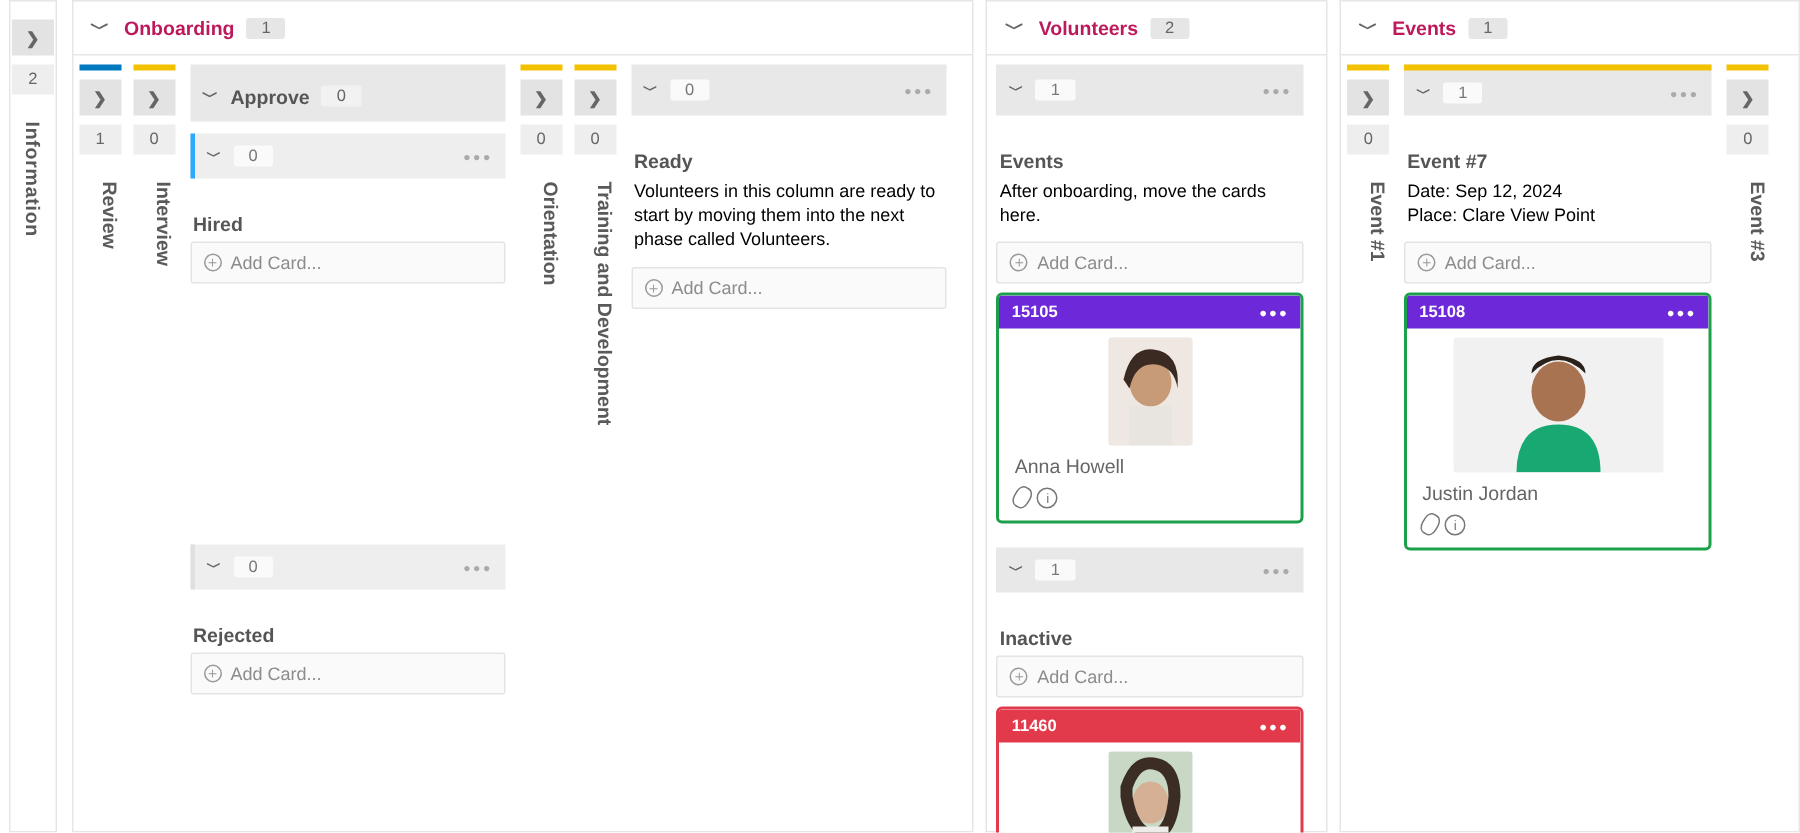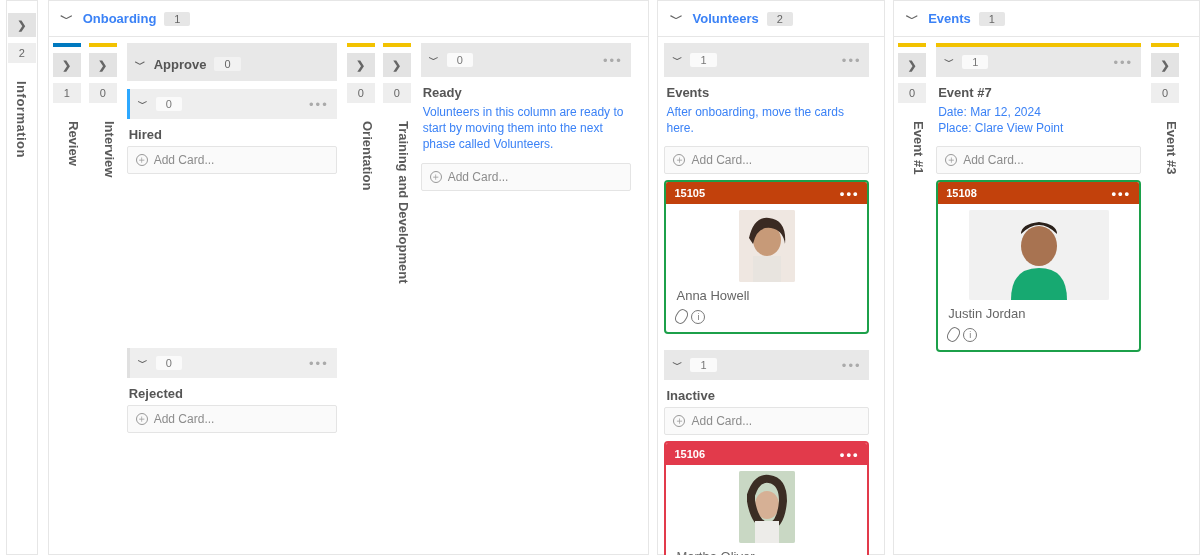--- a/index.html
+++ b/index.html
@@ -56,21 +56,21 @@
     gap:8px;
     padding:0 10px;
     border-bottom:1px solid #e6e6e6;
   }
   .swimlane-head .tog {
     width:16px; height:16px;
     display:flex; align-items:center; justify-content:center;
     font-size:13px; color:#666; font-weight:600;
     cursor:pointer;
   }
-  .swimlane-head .tl { font-weight:700; color:#3b82f6; }
+  .swimlane-head .tl { font-weight:700; color:#be185d; }
   .swimlane-head .pill {
     padding:1px 10px; background:#e6e6e6; border-radius:2px; font-size:11px; color:#666;
   }
   .group {
     border:1px solid #e6e6e6;
     background:#fff;
     height:100%;
     display:flex; flex-direction:column;
   }
   .group-body { display:flex; flex-direction:row; align-items:flex-start; height:calc(100% - 36px); padding:6px 0 0 0;}
@@ -129,22 +129,22 @@
     display:flex; align-items:center; gap:8px;
     padding:0 8px;
     position:relative;
     border-left:3px solid #2da8ff;
   }
   .sec-head.noacc { border-left:3px solid #e0e0e0; }
   .sec-head.nobd { border-left:none; }
   .sec-head .tog { font-size:10px; color:#666; font-weight:600; cursor:pointer;}
   .sec-head .pill { padding:1px 10px; background:#fafafa; border-radius:2px; font-size:11px; color:#777;}
   .sec-head .more { position:absolute; right:8px; color:#aaa; letter-spacing:2px; font-size:13px; cursor:pointer;}
-  .sec-title { font-weight:700; color:#555; font-size:13px; margin:8px 2px 0 2px;}
-  .sec-sub { font-size:12px; color:#3b82f6; margin:4px 2px 6px 2px; line-height:1.35;}
+  .sec-title { font-weight:700; color:#555; font-size:13px; margin:23px 2px 0 2px;}
+  .sec-sub { font-size:12px; color:#000000; margin:4px 2px 6px 2px; line-height:1.35;}
   .addcard {
     border:1px solid #e4e4e4;
     background:#fafafa;
     border-radius:2px;
     height:28px;
     display:flex; align-items:center; gap:6px;
     padding:0 8px;
     margin:4px 0 6px 0;
     font-size:12px; color:#8c8c8c;
     cursor:pointer;
@@ -156,21 +156,21 @@
   .card {
     border:2px solid #1ca04a;
     border-radius:4px;
     background:#fff;
     display:flex; flex-direction:column;
     margin-bottom:8px;
     overflow:hidden;
   }
   .card.red { border-color:#e23a4b; }
   .card-top {
-    background:#c2410c;
+    background:#6d28d9;
     color:#fff;
     height:22px;
     display:flex; align-items:center; justify-content:space-between;
     padding:0 8px;
     font-size:11px; font-weight:600;
   }
   .card.red .card-top { background:#e23a4b;}
   .card-top .more { color:#fff; letter-spacing:2px; font-size:13px; cursor:pointer;}
   .imgwrap { padding:6px; display:flex; justify-content:center;}
   .photo {
@@ -347,21 +347,21 @@
           <div class="pill">1</div>
           <div class="more">•••</div>
         </div>
         <div class="sec-title">Inactive</div>
         <div class="addcard">
           <div class="plus">＋</div>
           <span>Add Card...</span>
         </div>
         <div class="card red">
           <div class="card-top">
-            <span>15106</span>
+            <span>11460</span>
             <span class="more">•••</span>
           </div>
           <div class="imgwrap">
             <div class="photo" style="background:#d8e4d4;">
               <svg class="face" width="56" height="72" viewBox="0 0 56 72">
                   <rect width="56" height="72" fill="#c9d8c4"></rect>
                   <ellipse cx="28" cy="34" rx="12" ry="14" fill="#d6b095"></ellipse>
                   <path d="M12 24 Q18 6 30 8 Q44 10 44 30 Q42 54 30 56 Q16 54 12 30 Z" fill="none" stroke="#3b2d24" stroke-width="8"></path>
                   <rect x="16" y="50" width="24" height="22" fill="#edece9"></rect>
                 </svg>
@@ -391,21 +391,21 @@
         <div class="vlabel">Event #1</div>
       </div>
 
       <div class="col" style="width:205px;">
         <div class="sec-head nobd" style="background:#e8e8e8;height:34px;border-top:4px solid #f2c200;">
           <div class="tog">﹀</div>
           <div class="pill">1</div>
           <div class="more">•••</div>
         </div>
         <div class="sec-title">Event #7</div>
-        <div class="sec-sub" style="margin-bottom:0;">Date: Mar 12, 2024</div>
+        <div class="sec-sub" style="margin-bottom:0;">Date: Sep 12, 2024</div>
         <div class="sec-sub" style="margin-top:0;">Place: Clare View Point</div>
         <div class="addcard">
           <div class="plus">＋</div>
           <span>Add Card...</span>
         </div>
         <div class="card">
           <div class="card-top">
             <span>15108</span>
             <span class="more">•••</span>
           </div>

